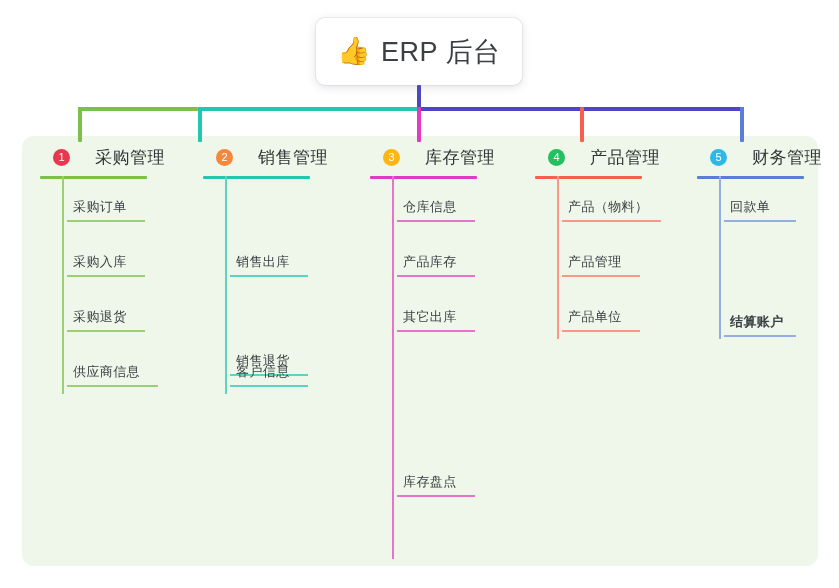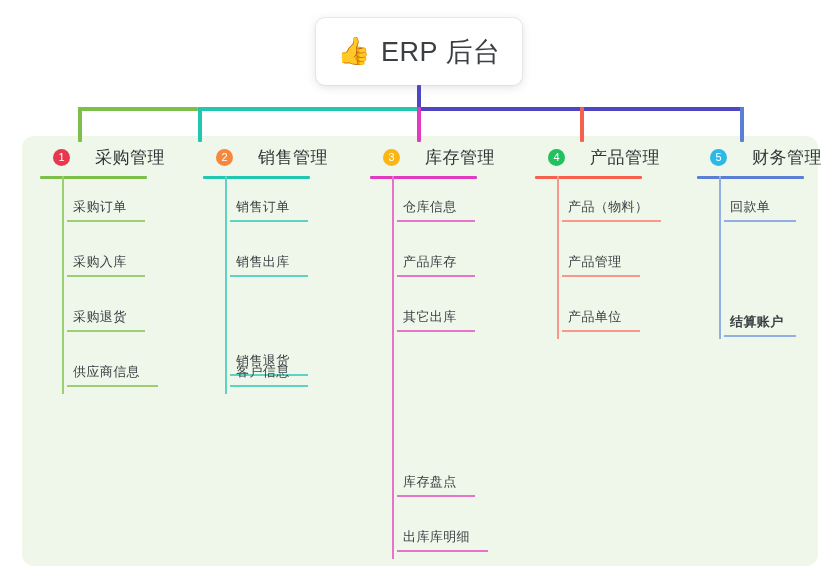--- a/index.html
+++ b/index.html
@@ -187,24 +187,20 @@
   </div>
 
   <div class="column" style="left:203px; width:150px;">
     <div class="col-header">
       <span class="badge" style="background:#f5883c;">2</span>
       <span class="col-title">销售管理</span>
     </div>
     <div class="col-rule" style="top:32px; width:107px; background:#21c7ae;"></div>
     <div class="spine" style="left:22px; top:32px; height:218px; background:#5fd3c2;"></div>
 
-    <div class="leaf" style="top:48px; width:78px;">
-      <span class="leaf-text">销售订单</span>
-      <div class="leaf-rule" style="width:78px; background:#5fd3c2;"></div>
-    </div>
     <div class="leaf" style="top:103px; width:78px;">
       <span class="leaf-text">销售出库</span>
       <div class="leaf-rule" style="width:78px; background:#5fd3c2;"></div>
     </div>
     <div class="leaf" style="top:158px; width:78px;margin-top:44px;">
       <span class="leaf-text">销售退货</span>
       <div class="leaf-rule" style="width:78px; background:#5fd3c2;"></div>
     </div>
     <div class="leaf" style="top:213px; width:78px;">
       <span class="leaf-text">客户信息</span>
@@ -229,24 +225,20 @@
       <div class="leaf-rule" style="width:78px; background:#e773ca;"></div>
     </div>
     <div class="leaf" style="top:158px; width:78px;">
       <span class="leaf-text">其它出库</span>
       <div class="leaf-rule" style="width:78px; background:#e773ca;"></div>
     </div>
     <div class="leaf" style="top:323px; width:78px;">
       <span class="leaf-text">库存盘点</span>
       <div class="leaf-rule" style="width:78px; background:#e773ca;"></div>
     </div>
-    <div class="leaf" style="top:378px; width:91px;">
-      <span class="leaf-text">出库库明细</span>
-      <div class="leaf-rule" style="width:91px; background:#e773ca;"></div>
-    </div>
   </div>
 
   <div class="column" style="left:535px; width:150px;">
     <div class="col-header">
       <span class="badge" style="background:#22c05f;">4</span>
       <span class="col-title">产品管理</span>
     </div>
     <div class="col-rule" style="top:32px; width:107px; background:#f8604e;"></div>
     <div class="spine" style="left:22px; top:32px; height:163px; background:#fa968a;"></div>
 

